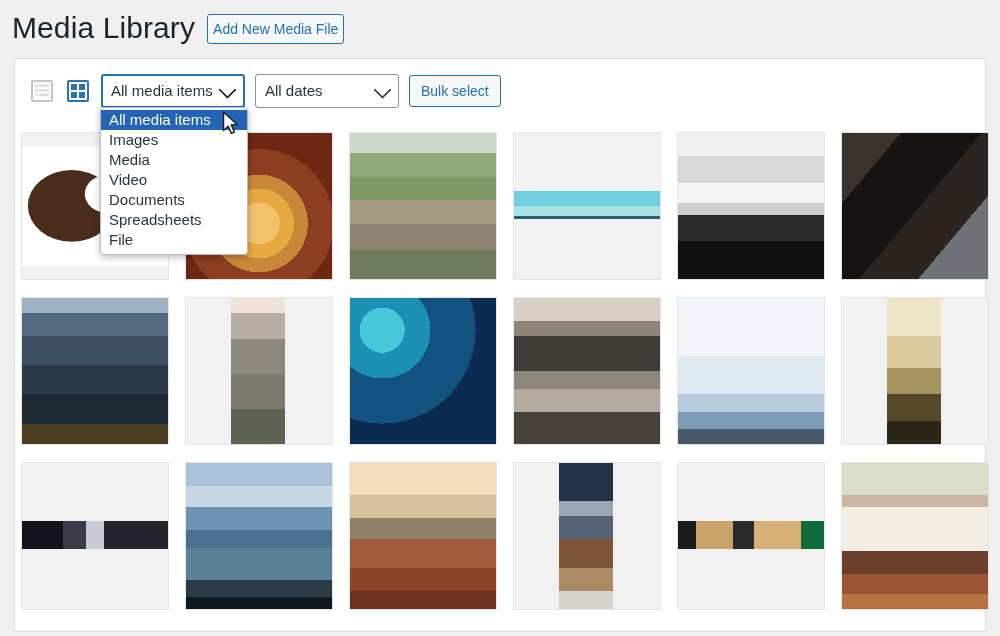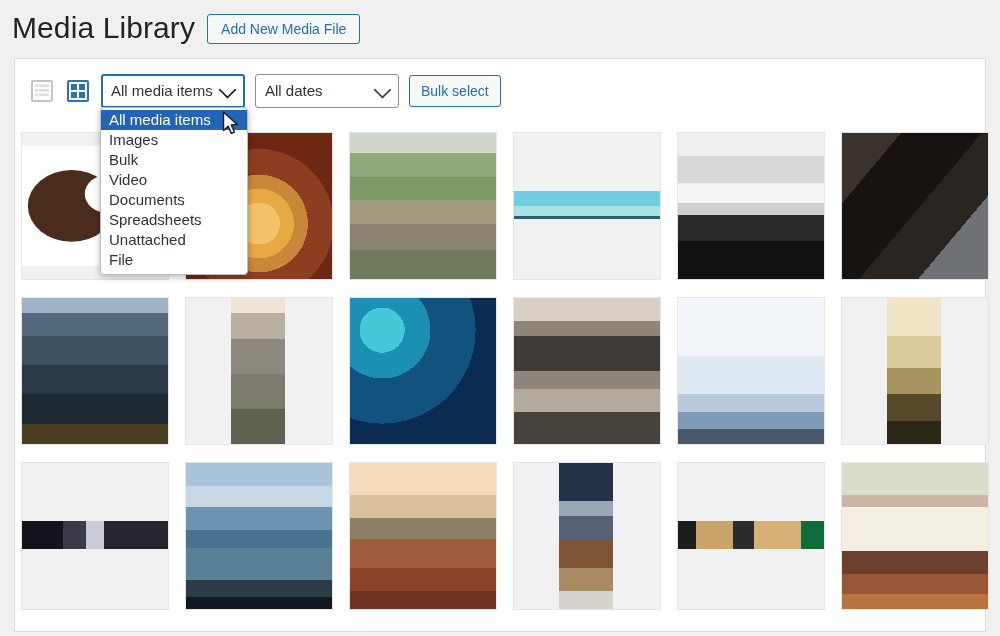--- a/index.html
+++ b/index.html
@@ -12,21 +12,21 @@
   #page{position:relative;width:1000px;height:600px;}
 
   
   #header{position:absolute;left:12px;top:6px;height:42px;display:flex;align-items:center;gap:12px;}
   #page-title{
     font-size:30px;line-height:1.3;font-weight:400;color:#1d2327;
     letter-spacing:.1px;white-space:nowrap;
   }
   #add-new-btn{
     display:inline-flex;align-items:center;justify-content:center;
-    height:30px;padding:0 13px;margin-top:4px;
+    height:30px;padding:0 5px;margin-top:4px;
     background:#f6f7f7;border:1px solid #2271b1;border-radius:3px;
     color:#2271b1;font-size:14px;line-height:1;white-space:nowrap;
     box-sizing:border-box;cursor:pointer;
   }
 
   
   #toolbar{
     position:absolute;left:14px;top:58px;width:972px;height:64px;
     background:#fff;border:1px solid #dcdcde;border-bottom:none;
     box-sizing:border-box;
@@ -194,25 +194,24 @@
         <div class="ph" style="background: linear-gradient(90deg, rgb(28, 28, 28) 0px, rgb(28, 28, 28) 12%, rgb(202, 163, 106) 12%, rgb(202, 163, 106) 38%, rgb(43, 43, 43) 38%, rgb(43, 43, 43) 52%, rgb(214, 176, 119) 52%, rgb(214, 176, 119) 84%, rgb(15, 107, 58) 84%, rgb(15, 107, 58) 100%); position: absolute; width: 100%; height: 19%; top: 40%; left: 0px; transform: none;"></div>
       </div>
       <div class="cell" style="left: 826px; top: 340px;">
         <div class="ph" style="background: linear-gradient(rgb(217, 221, 201) 0px, rgb(217, 221, 201) 22%, rgb(203, 182, 166) 22%, rgb(203, 182, 166) 30%, rgb(242, 239, 226) 30%, rgb(242, 239, 226) 60%, rgb(106, 63, 43) 60%, rgb(106, 63, 43) 76%, rgb(154, 86, 52) 76%, rgb(154, 86, 52) 90%, rgb(185, 115, 63) 90%, rgb(185, 115, 63) 100%); position: absolute; width: 100%; height: 100%; top: 0px; left: 0px; transform: none;"></div>
       </div>
     </div>
 
   <div id="dropdown">
       <div class="dd-option selected">All media items</div>
       <div class="dd-option">Images</div>
-      <div class="dd-option">Bulk</div>
+      <div class="dd-option">Media</div>
       <div class="dd-option">Video</div>
       <div class="dd-option">Documents</div>
       <div class="dd-option">Spreadsheets</div>
-      <div class="dd-option">Unattached</div>
       <div class="dd-option">File</div>
     </div>
 
   <div id="cursor">
     <svg width="18" height="26" viewBox="0 0 18 26" aria-hidden="true">
       <path d="M1.5 1 L1.5 19.5 L6.2 15.2 L9.3 22.4 L12.4 21 L9.3 14 L15.3 13.6 Z" fill="#ffffff" stroke="#1d2327" stroke-width="1.5" stroke-linejoin="round"></path>
     </svg>
   </div>
 
 </div>

